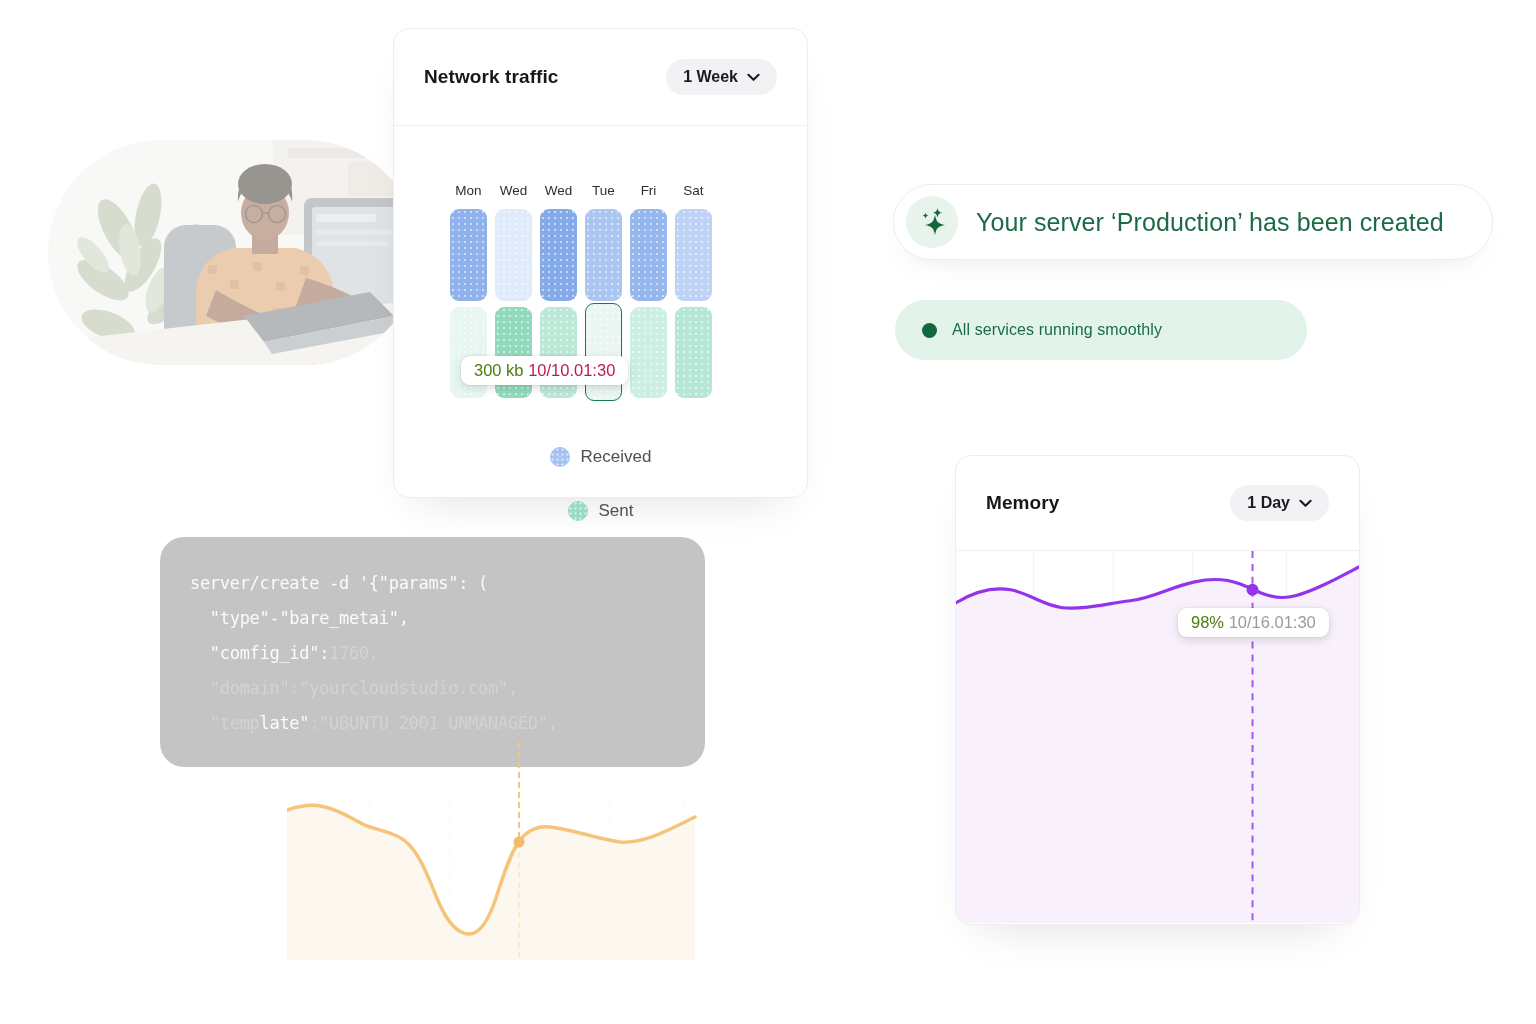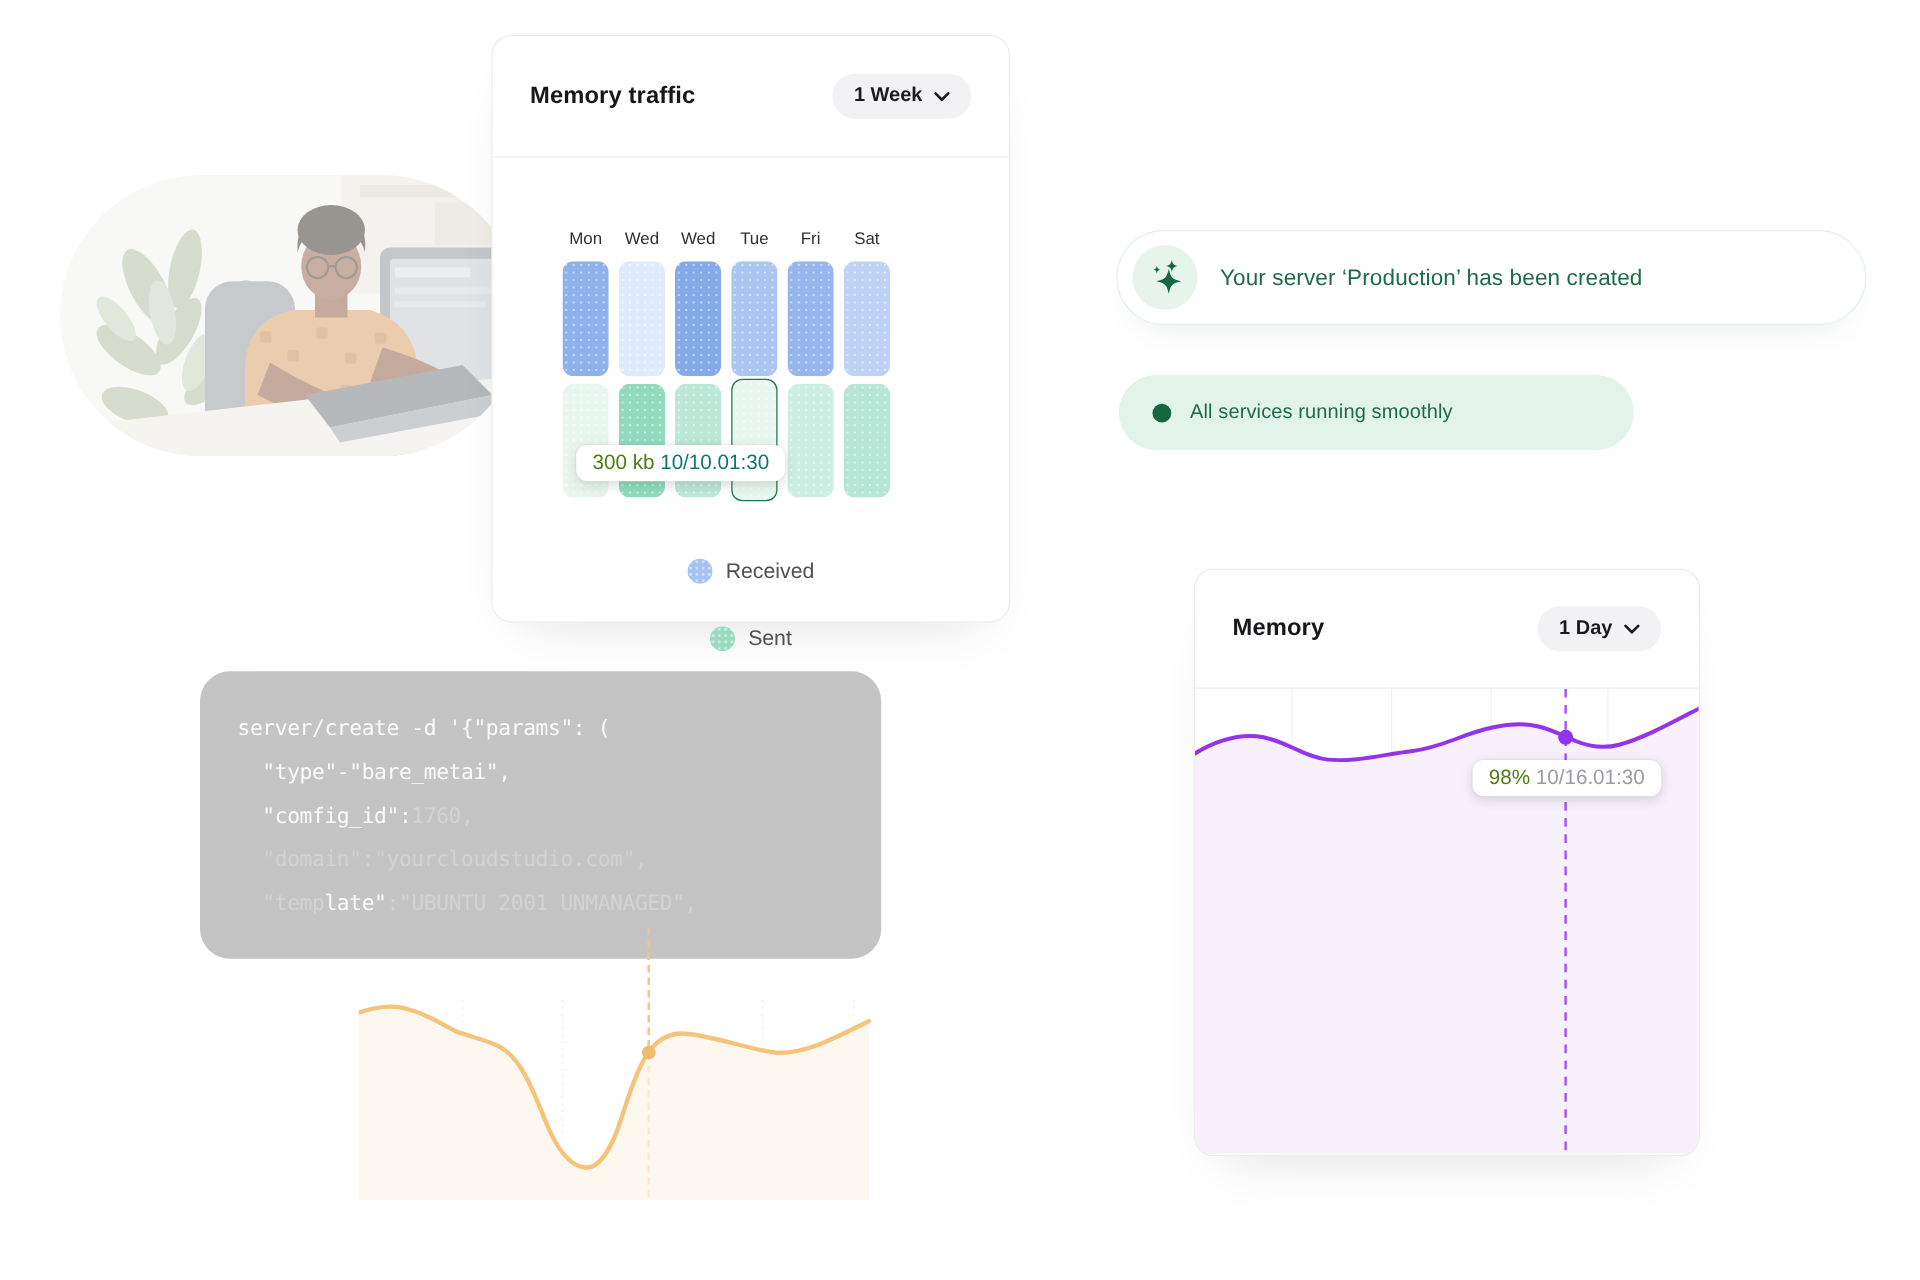--- a/index.html
+++ b/index.html
@@ -33,39 +33,39 @@
   .bar { width:37px; border-radius:9px;
          background-image:radial-gradient(rgba(255,255,255,.55) 1px, rgba(255,255,255,0) 1.1px);
          background-size:6px 6px; }
   .bar-received { height:92px; }
   .bar-sent { height:91px; margin-top:6px; }
   .bar-sent.selected { height:98px; margin-top:2px; border:1.6px solid #177a4a; }
   .tooltip { position:absolute; background:#fff; border-radius:9px; padding:5px 13px;
              box-shadow:0 3px 10px rgba(0,0,0,.14), 0 0 0 1px rgba(0,0,0,.03);
              font-size:16.5px; white-space:nowrap; z-index:6; }
   .t-val { color:#4d7c0f; }
-  .t-time { color:#0f766e; }
+  .t-time { color:#be185d; }
   .t-gray { color:#9b9ba3; }
   .net-tooltip { left:67px; top:173px; }
   .legend { display:flex; justify-content:center; align-items:center; gap:34px; margin-top:46px;flex-direction:column; }
   .legend-item { display:flex; align-items:center; gap:11px; font-size:17px; color:#4f4f56; }
   .dot { width:20px; height:20px; border-radius:50%; display:inline-block;
          background-image:radial-gradient(rgba(255,255,255,.5) 1px, rgba(255,255,255,0) 1.1px);
          background-size:5px 5px; }
   .dot-received { background-color:var(--blue-legend); }
   .dot-sent { background-color:var(--green-legend); }
 
   
   .notify-created { position:absolute; left:893px; top:184px; width:600px; height:76px;
                     background:#fff; border:1px solid #e5f1ea; border-radius:38px;
                     display:flex; align-items:center; gap:18px; padding:0 12px;
                     box-shadow:0 14px 30px -18px rgba(20,80,50,.15); z-index:2; }
   .notify-icon { width:52px; height:52px; border-radius:50%; background:#e7f4ec;
                  display:flex; align-items:center; justify-content:center; flex:0 0 52px; }
-  .notify-text { font-size:18px; color:#1d6b46; letter-spacing:.1px; }
+  .notify-text { font-size:25px; color:#1d6b46; letter-spacing:.1px; }
   .notify-status { position:absolute; left:895px; top:300px; width:412px; height:60px;
                    background:#e2f3e9; border-radius:30px; display:flex; align-items:center;
                    gap:15px; padding:0 27px; z-index:2; }
   .status-dot { width:15px; height:15px; border-radius:50%; background:var(--accent-green); flex:0 0 15px; }
   .notify-status .notify-text { font-size:16px; }
 
   
   .memory-card { left:955px; top:455px; width:405px; height:470px; overflow:hidden; }
   .memory-card .card-header { height:95px; }
   .mem-chart { position:relative; width:100%; height:374px; }
@@ -148,21 +148,21 @@
       </g>
 
       <polygon points="0,202 370,160 370,225 0,225" fill="#edeae4"></polygon>
       <polygon points="196,176 322,152 346,176 216,202" fill="#70757a"></polygon>
       <polygon points="216,202 346,176 352,190 224,214" fill="#9aa0a5"></polygon>
     </svg>
   </div>
 
   <section class="card network-card">
     <header class="card-header">
-      <h2 class="card-title">Memory traffic</h2>
+      <h2 class="card-title">Network traffic</h2>
       <button class="pill-btn">
         <span>1 Week</span>
         <svg class="chev" viewBox="0 0 14 9">
           <polyline points="1.5,1.5 7,7 12.5,1.5" fill="none" stroke="#1b1b1f" stroke-width="2.2" stroke-linecap="round" stroke-linejoin="round"></polyline>
         </svg>
       </button>
     </header>
     <div class="net-chart" id="net-chart">
       <div class="tooltip net-tooltip">
         <span class="t-val">300 kb</span>

